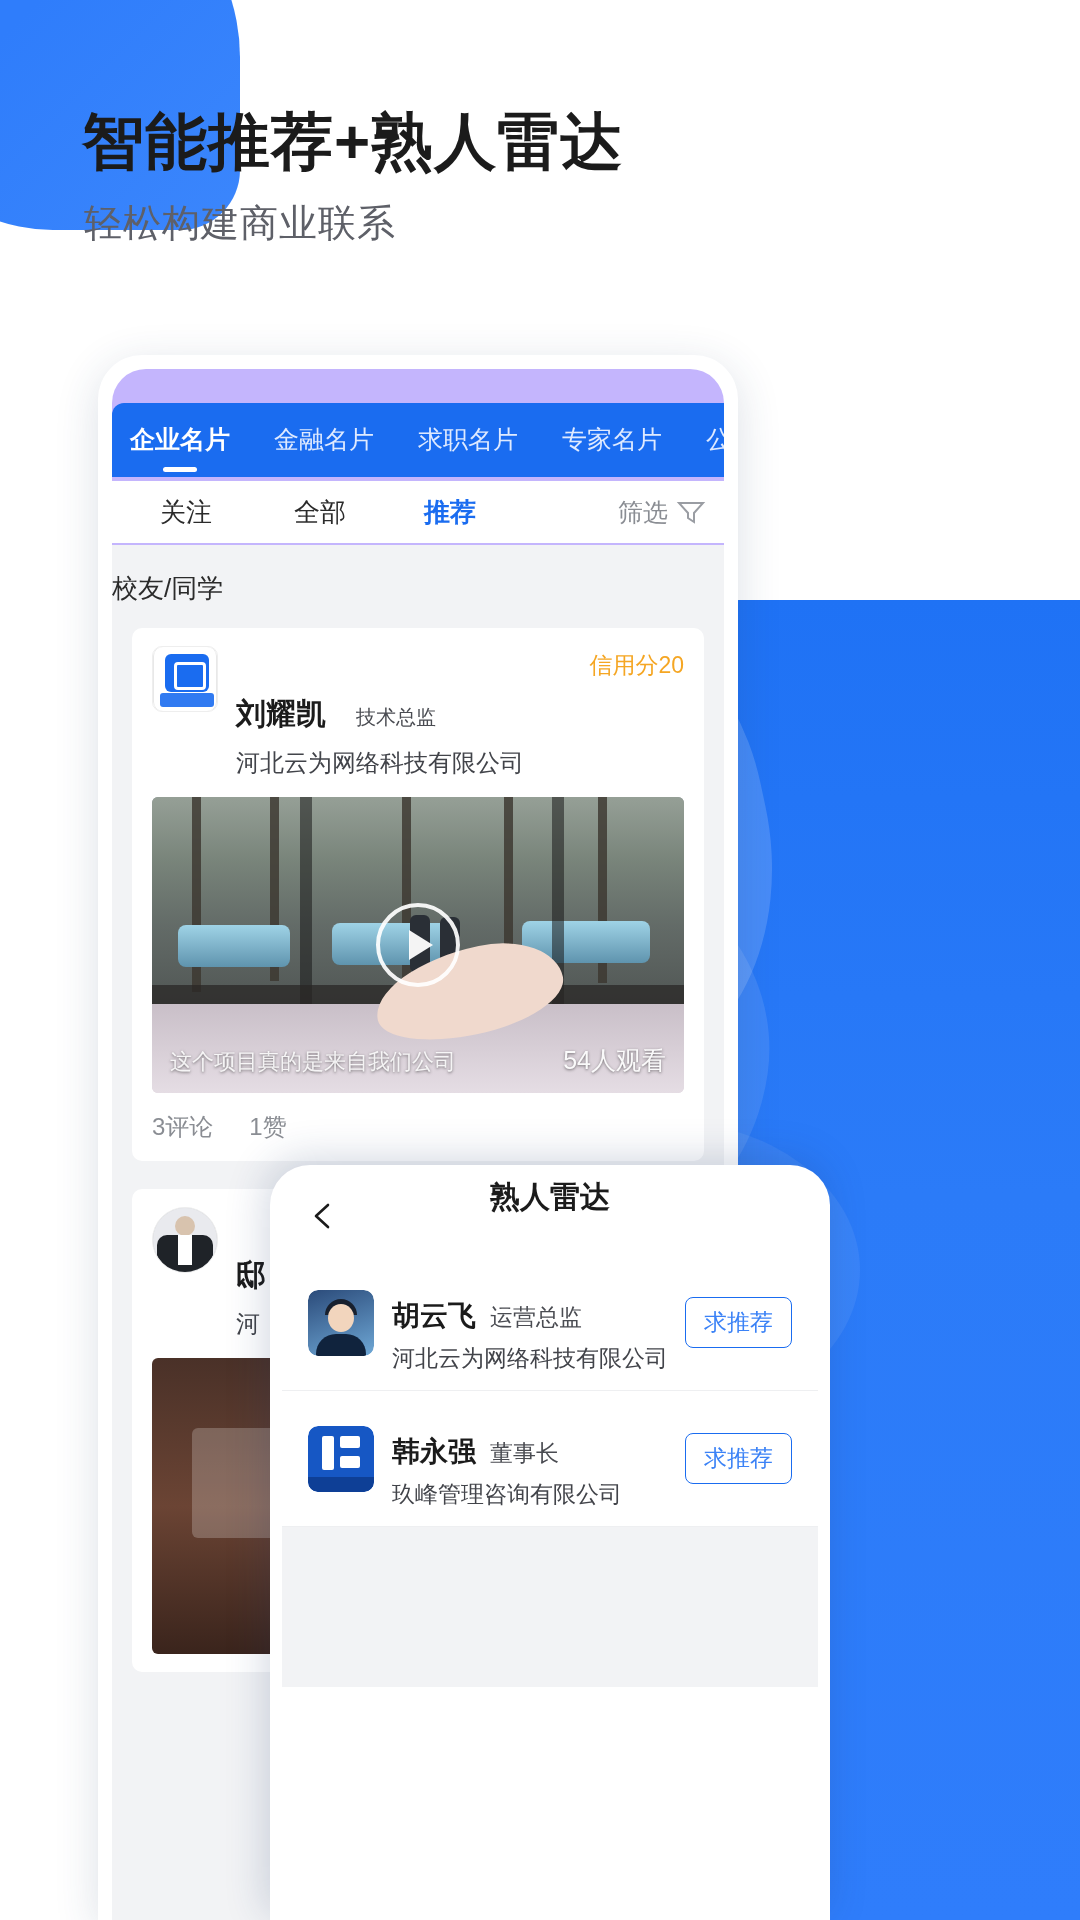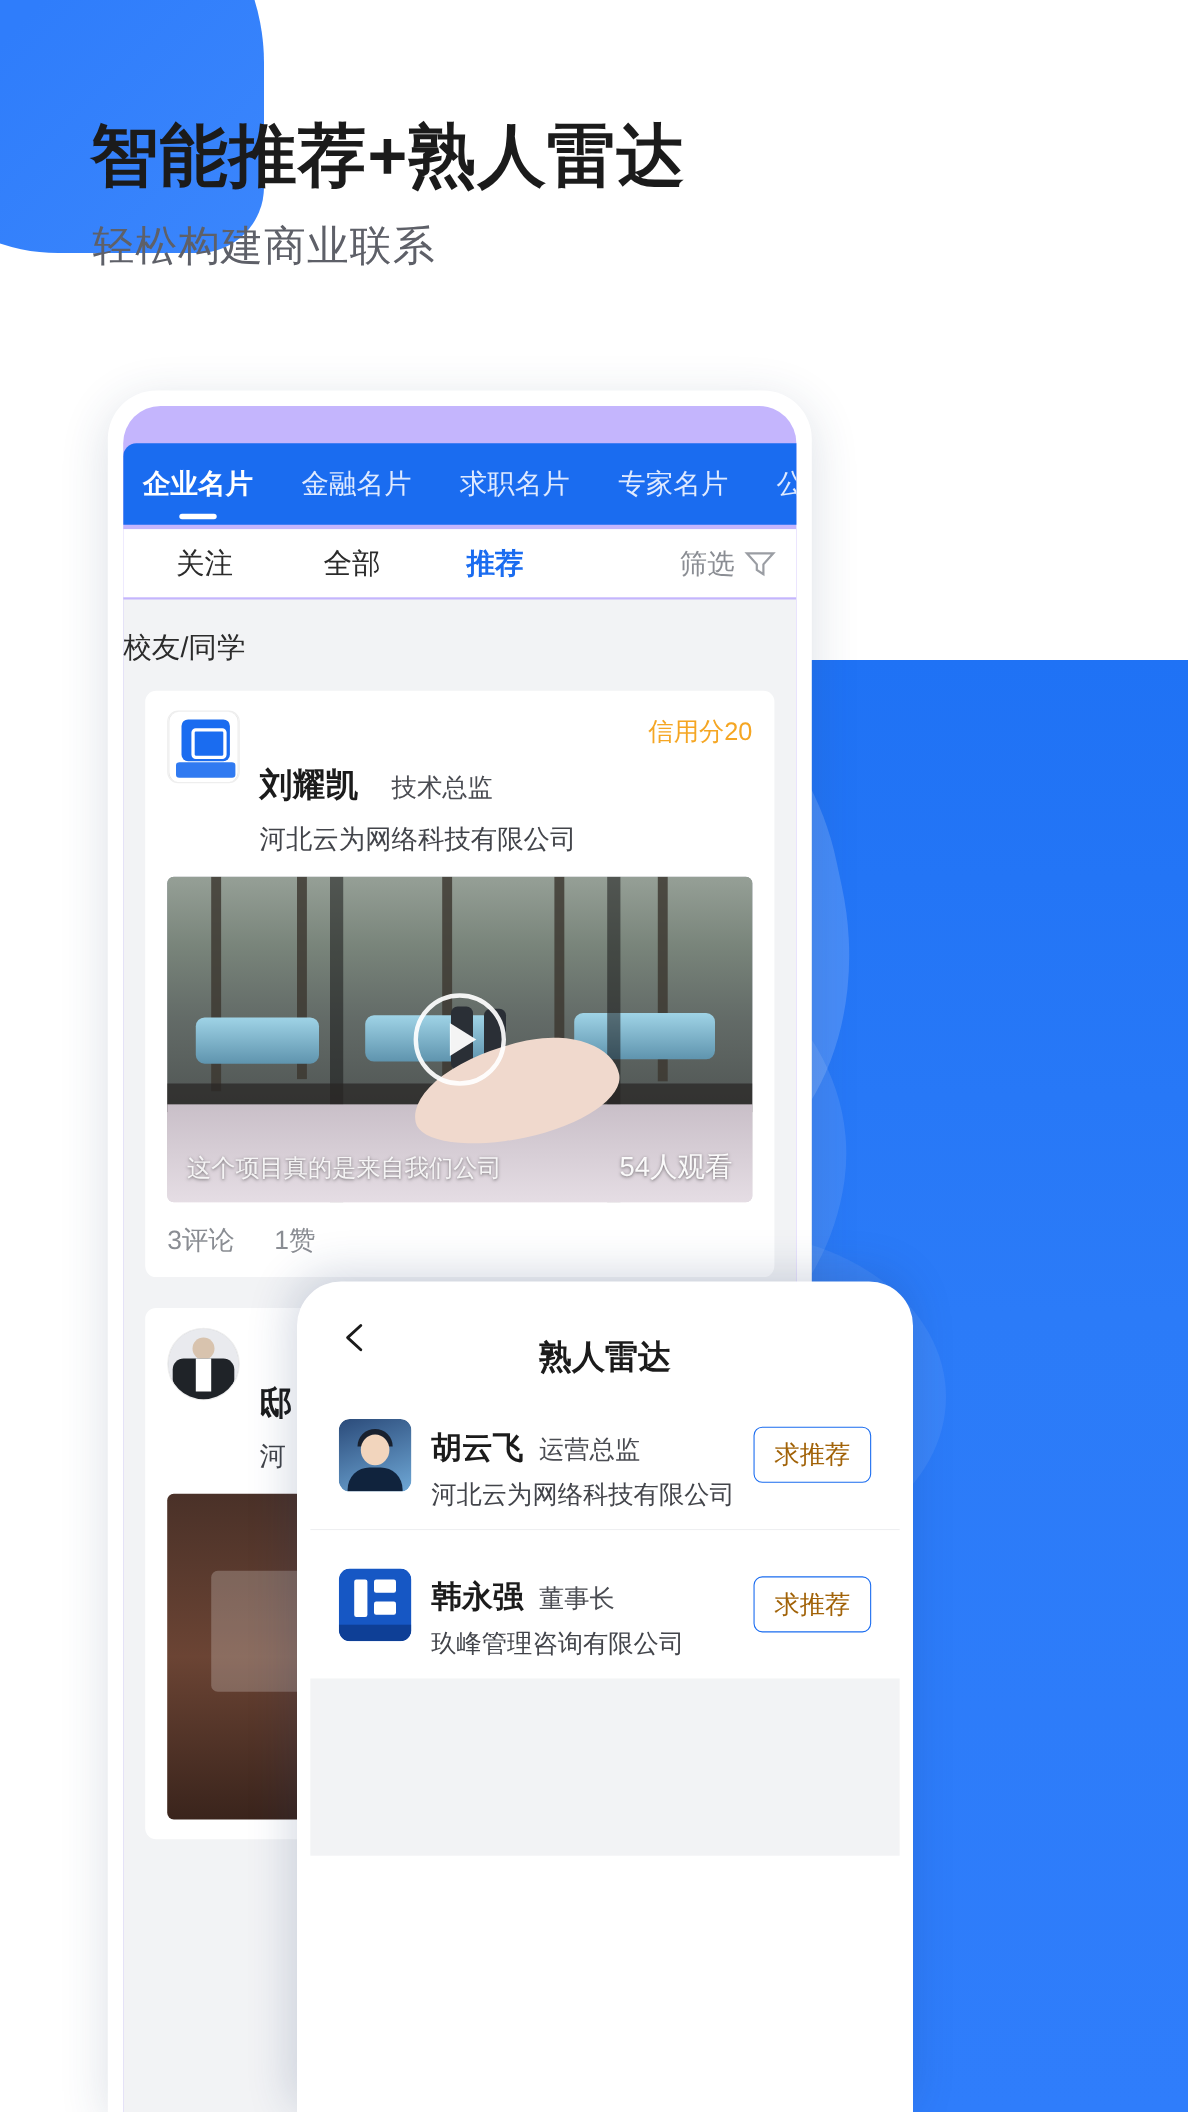--- a/index.html
+++ b/index.html
@@ -138,21 +138,21 @@
   .avatar {
     width: 66px; height: 66px; border-radius: 10px; flex: 0 0 auto;
     overflow: hidden; background: #fff;
     display: flex; align-items: center; justify-content: center;
     border: 1px solid #eee;
   }
   .avatar.round { border-radius: 50%; background: #d6d8dc; }
   .head-text { margin-left: 18px; flex: 1 1 auto; min-width: 0; }
   .name-row { display: flex; align-items: baseline; gap: 30px; margin-top: 48px; }
   .p-name { font-size: 30px; font-weight: 700; color: #1b1b1b; }
-  .p-title { font-size: 23px; color: #4a4c52; }
+  .p-title { font-size: 20px; color: #4a4c52; }
   .p-company { font-size: 24px; color: #42444a; margin-top: 12px; }
   .credit {
     font-size: 23px; color: #f5a623; white-space: nowrap; margin-left: 10px;
     padding-top: 4px;
   }
 
   
   .video {
     position: relative; margin-top: 18px;
     width: 100%; height: 296px; border-radius: 6px; overflow: hidden;
@@ -221,21 +221,21 @@
   }
   .ov-inner {
     position: absolute; left: 12px; top: 12px;
     width: 536px; height: 743px;
     background: #ffffff;
     border-radius: 30px 30px 0 0;
     overflow: hidden;
   }
   .ov-nav {
     position: relative; height: 78px;
-    display: flex; align-items: flex-end; justify-content: center;
+    display: flex; align-items: flex-start; justify-content: center;
     background: #fff;
   }
   .ov-back {
     position: absolute; left: 26px; top: 50%; transform: translateY(-50%);
     width: 30px; height: 30px;
   }
   .ov-title { font-size: 30px; font-weight: 700; color: #1b1b1b; }
   .ov-subbar {
     background: #f2f3f5; padding: 18px 26px;
     font-size: 24px; color: #9a9da3;
@@ -249,21 +249,21 @@
   .ov-avatar {
     width: 66px; height: 66px; border-radius: 10px; flex: 0 0 auto;
     overflow: hidden; display: flex; align-items: center; justify-content: center;
   }
   .ov-txt { margin-left: 18px; flex: 1 1 auto; min-width: 0; }
   .ov-name-row { display: flex; align-items: baseline; gap: 14px; margin-top: 26px; }
   .ov-name { font-size: 28px; font-weight: 700; color: #1b1b1b; }
   .ov-role { font-size: 23px; color: #4a4c52; }
   .ov-comp { font-size: 23px; color: #42444a; margin-top: 8px; }
   .ov-btn {
-    flex: 0 0 auto; font-size: 23px; color: #a16207;
+    flex: 0 0 auto; font-size: 23px; color: #3b82f6;
     border: 1px solid #1a6cf0; border-radius: 8px;
     padding: 9px 18px; background: #fff; white-space: nowrap;
   }
   .ov-spacer { height: 160px; background: #f2f3f5; }
   .suit {
     width: 66px; height: 66px; position: relative; background: #e9eaee;
     border-radius: 50%; overflow: hidden;
   }
   .suit .head { position: absolute; left: 50%; top: 9px; transform: translateX(-50%); width: 20px; height: 20px; border-radius: 50%; background: #d8c3ae; }
   .suit .body { position: absolute; left: 50%; top: 28px; transform: translateX(-50%); width: 56px; height: 44px; background: #1f2328; border-radius: 10px 10px 0 0; }

